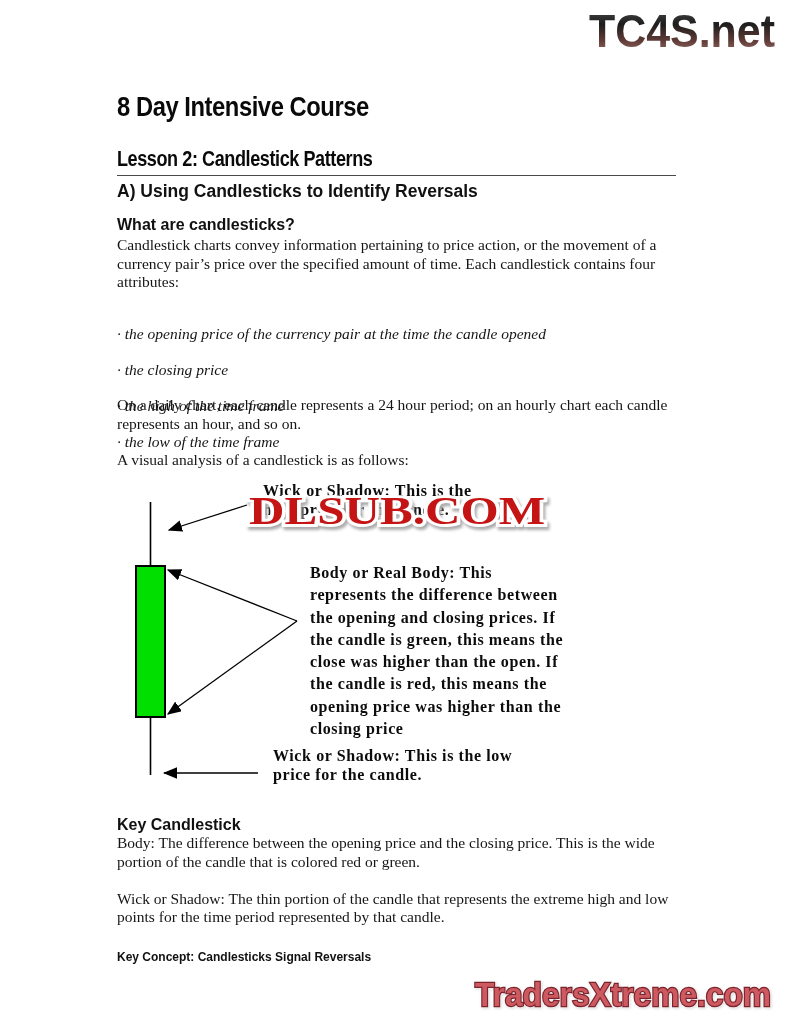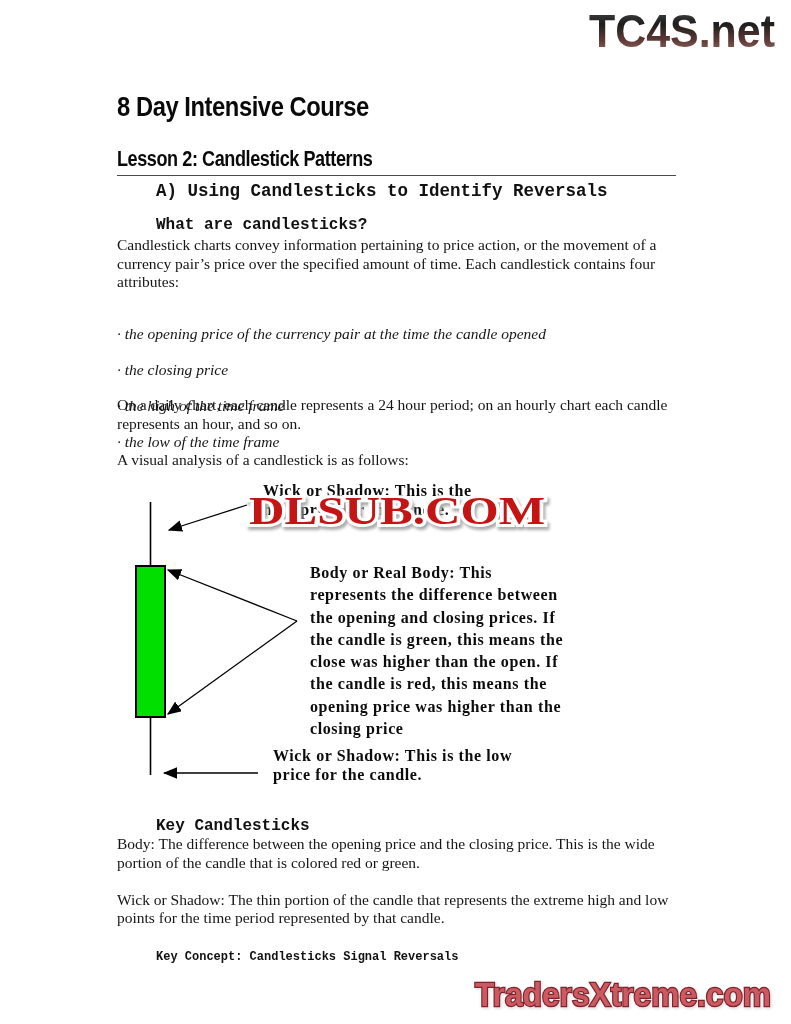--- a/index.html
+++ b/index.html
@@ -4,21 +4,21 @@
 <style>
   html,body{margin:0;padding:0;background:#fff;}
   .page{position:relative;width:791px;height:1024px;background:#ffffff;overflow:hidden;
         font-family:"Liberation Serif",serif;color:#111;}
   .abs{position:absolute;}
   
   .h-sans{font-family:"Liberation Sans",sans-serif;font-weight:bold;color:#0a0a0a;white-space:nowrap;}
   .squeeze{display:inline-block;transform:scaleX(0.88);transform-origin:left center;letter-spacing:-0.5px;}
   .lesson-rule{border-bottom:1.5px solid #4a4a4a;width:559px;padding-bottom:3px;}
   
-  .serif-b{font-family:Liberation Mono, monospace;font-weight:bold;font-size:16.5px;color:#111;margin-left:39px;}
+  .serif-b{font-family:Liberation Sans, sans-serif;font-weight:bold;font-size:16.5px;color:#111;}
   .body-txt{font-family:"Liberation Serif",serif;font-size:15.5px;line-height:18.5px;
             white-space:pre-line;width:600px;color:#151515;}
   .italic{font-style:italic;}
   .b-line{line-height:17.6px;}
   
   .diagram{width:480px;height:322px;}
   .dlabel{font-family:"Liberation Serif",serif;font-weight:bold;font-size:16px;
           letter-spacing:0.6px;white-space:pre-line;color:#0c0c0c;}
   .dlabel.small-lh{line-height:19px;}
   .dlabel.body-lh{line-height:22.3px;width:290px;}
@@ -99,21 +99,21 @@
 close was higher than the open. If
 the candle is red, this means the
 opening price was higher than the
 closing price</div>
 
     <div class="abs dlabel small-lh" style="left:156px;top:268px;">Wick or Shadow: This is the low
 price for the candle.</div>
   </div>
 
   <div class="abs body-txt" style="left:117px;top:797px;">
-    <span class="serif-b" style="font-size:16px;">Key Candlesticks</span>
+    <span class="serif-b" style="font-size:16px;">Key Candlestick</span>
     <div>Body: The difference between the opening price and the closing price. This is the wide
 portion of the candle that is colored red or green.</div>
     <div>Wick or Shadow: The thin portion of the candle that represents the extreme high and low
 points for the time period represented by that candle.</div>
   </div>
 
   <div class="abs serif-b" style="left:117px;top:950px;font-size:12px;">Key Concept: Candlesticks Signal Reversals</div>
 
   <svg class="abs" style="top:970px;right:10px;" width="312" height="50" style2="">
     <text x="6" y="36" font-family="Liberation Sans, sans-serif" font-size="33" font-weight="bold" textLength="296" lengthAdjust="spacingAndGlyphs" paint-order="stroke" stroke="#7c232d" stroke-width="2.4" fill="#cd5a60" style="filter:drop-shadow(0 0 1px #ffffff) drop-shadow(1px 1px 1px #d8d8d8);">TradersXtreme.com</text>

